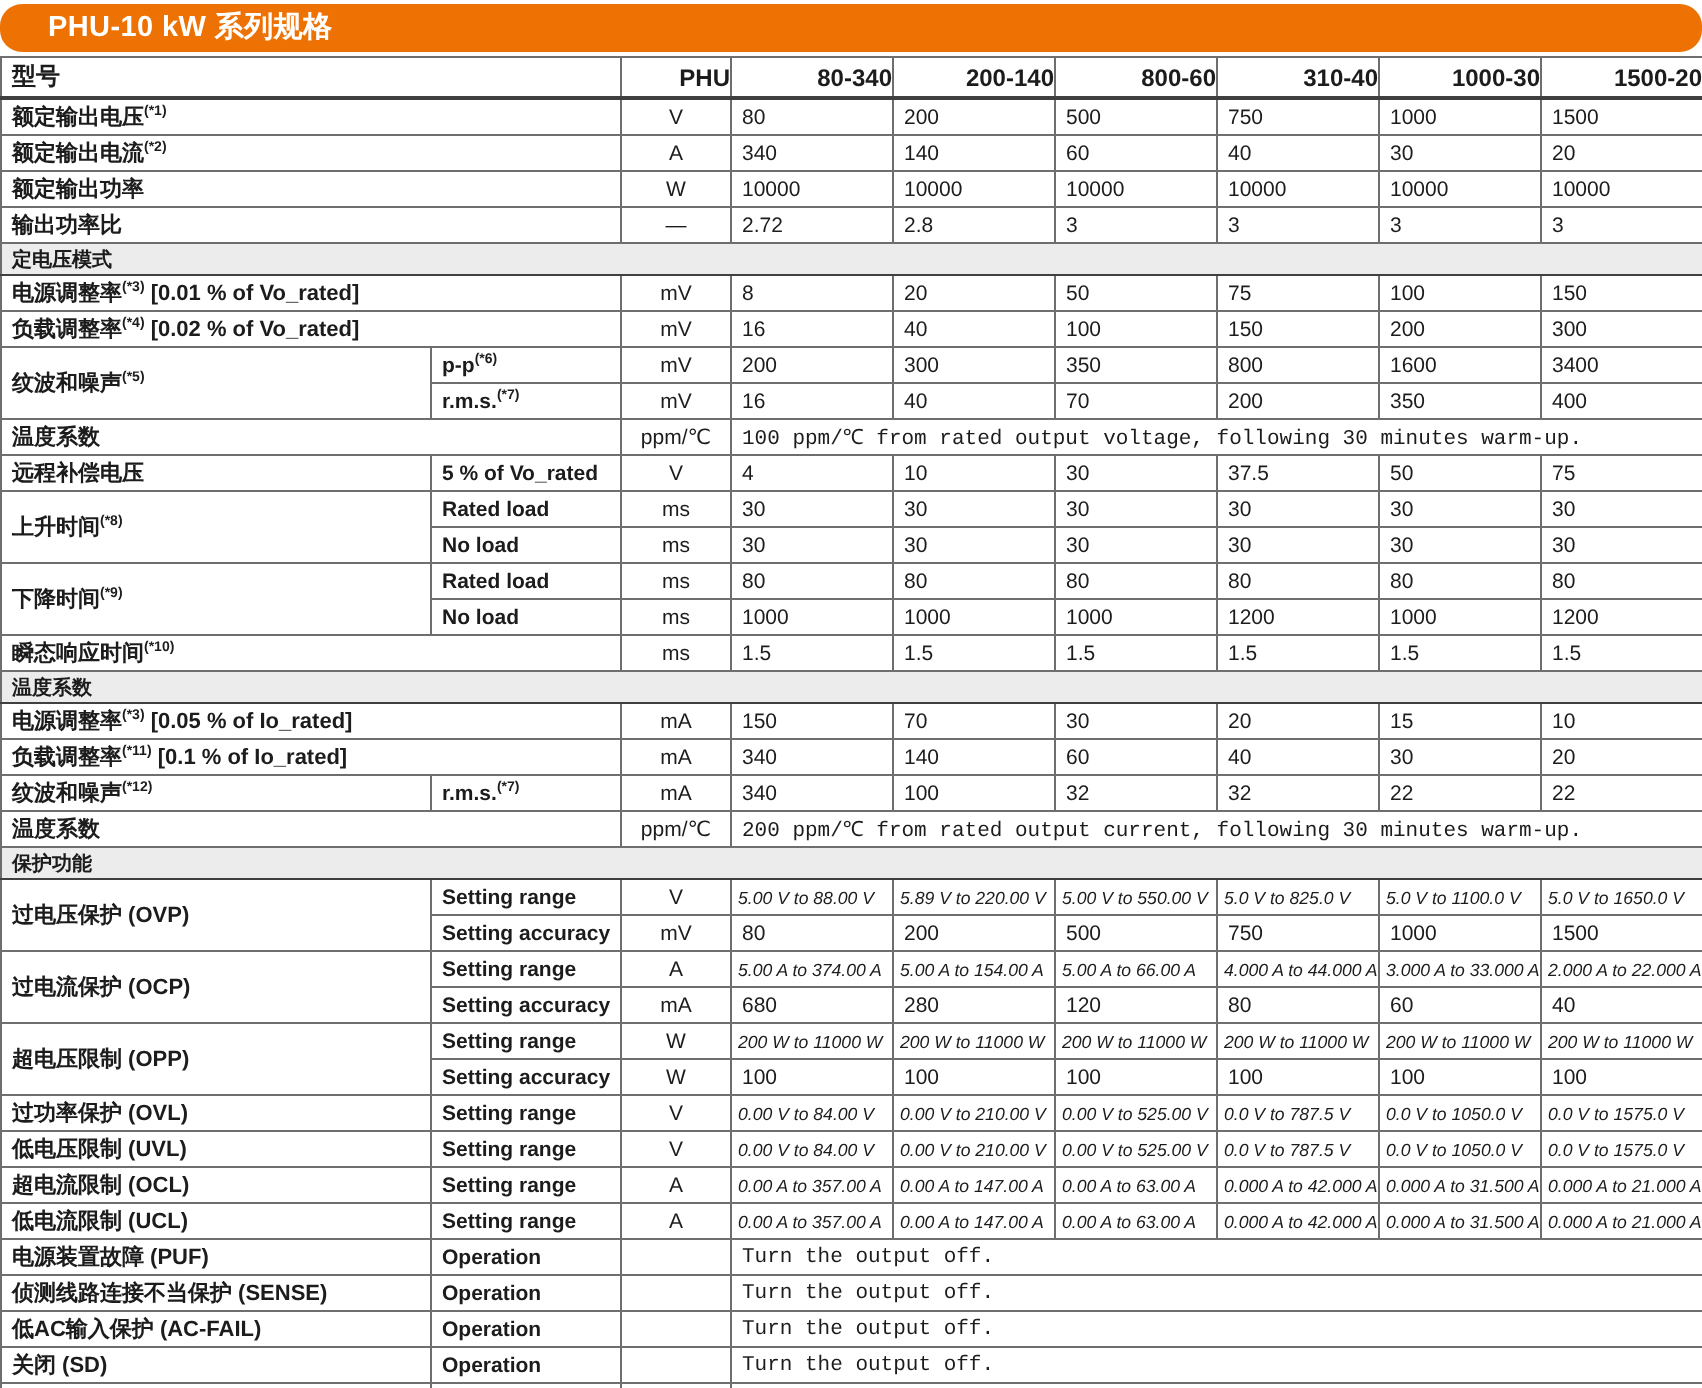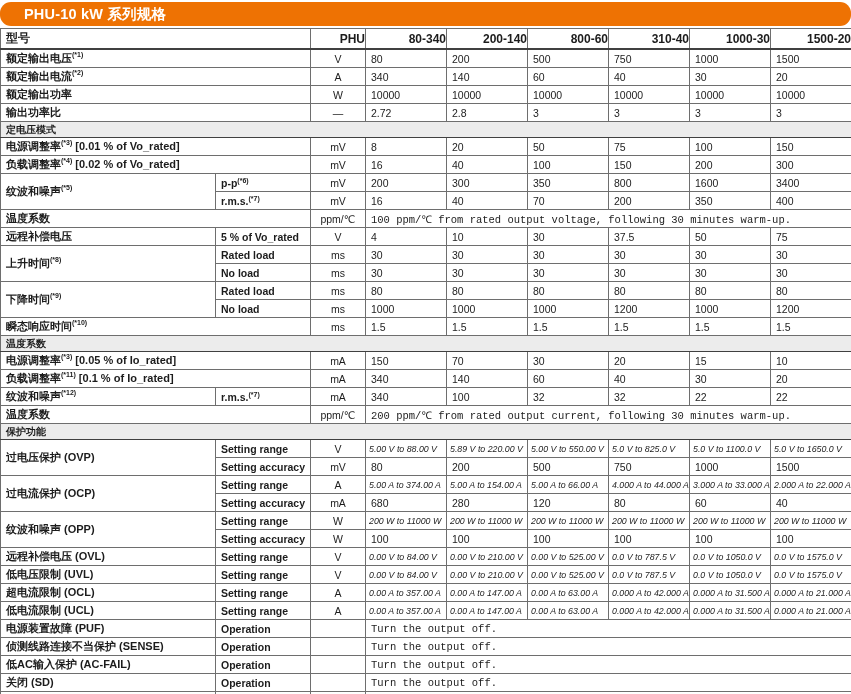--- a/index.html
+++ b/index.html
@@ -299,42 +299,42 @@
         <td class="sub">Setting accuracy</td>
         <td class="unit">mA</td>
         <td class="val">680</td>
         <td class="val">280</td>
         <td class="val">120</td>
         <td class="val">80</td>
         <td class="val">60</td>
         <td class="val">40</td>
       </tr>
       <tr>
-        <td class="lbl" colspan="1" rowspan="2">纹波和噪声 (OPP)</td>
+        <td class="lbl" colspan="1" rowspan="2">超电压限制 (OPP)</td>
         <td class="sub">Setting range</td>
         <td class="unit">W</td>
         <td class="val sm">200 W to 11000 W</td>
         <td class="val sm">200 W to 11000 W</td>
         <td class="val sm">200 W to 11000 W</td>
         <td class="val sm">200 W to 11000 W</td>
         <td class="val sm">200 W to 11000 W</td>
         <td class="val sm">200 W to 11000 W</td>
       </tr>
       <tr class="cont">
         <td class="sub">Setting accuracy</td>
         <td class="unit">W</td>
         <td class="val">100</td>
         <td class="val">100</td>
         <td class="val">100</td>
         <td class="val">100</td>
         <td class="val">100</td>
         <td class="val">100</td>
       </tr>
       <tr>
-        <td class="lbl" colspan="1" rowspan="1">远程补偿电压 (OVL)</td>
+        <td class="lbl" colspan="1" rowspan="1">过功率保护 (OVL)</td>
         <td class="sub">Setting range</td>
         <td class="unit">V</td>
         <td class="val sm">0.00 V to 84.00 V</td>
         <td class="val sm">0.00 V to 210.00 V</td>
         <td class="val sm">0.00 V to 525.00 V</td>
         <td class="val sm">0.0 V to 787.5 V</td>
         <td class="val sm">0.0 V to 1050.0 V</td>
         <td class="val sm">0.0 V to 1575.0 V</td>
       </tr>
       <tr>

